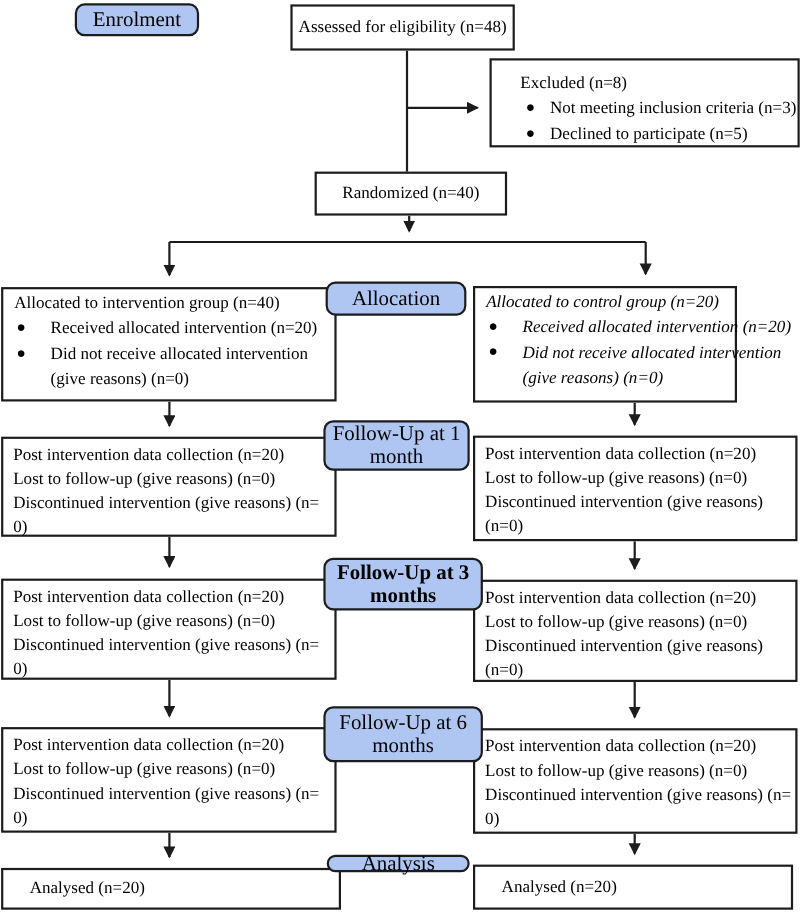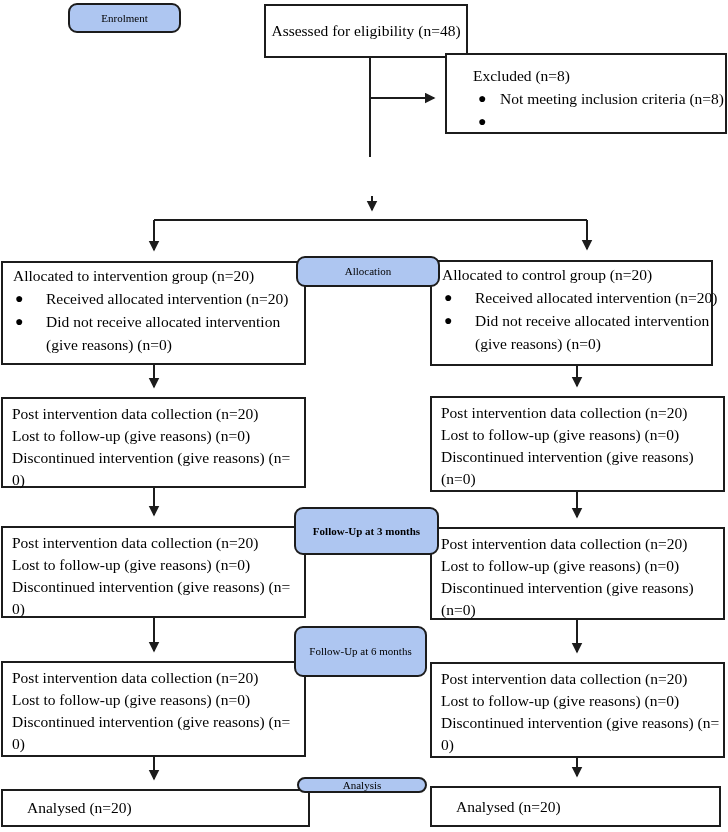--- a/index.html
+++ b/index.html
@@ -14,21 +14,21 @@
     position:absolute;box-sizing:border-box;background:#fff;
     border:2px solid var(--line,#1c1c1c);z-index:2;
     font-size:15.5px;line-height:22px;
   }
   .center{display:flex;align-items:center;justify-content:center;text-align:center;}
   .vcenter{display:flex;align-items:center;}
   .stage{
     position:absolute;box-sizing:border-box;z-index:3;
     background:var(--stage-fill,#aec6f1);border:2px solid var(--line,#1c1c1c);
     border-radius:9px;display:flex;align-items:center;justify-content:center;
-    text-align:center;font-size:11px;line-height:21px;padding:1px 6px;
+    text-align:center;font-size:19px;line-height:21px;padding:1px 6px;
   }
   .pad-excl{padding:9px 4px 0 26px;line-height:23px;}
   .pad-alloc{padding:1px 4px 0 10px;line-height:23px;}
   .pad-fu{padding:4px 4px 17px 9px;line-height:22px;}
   .pad-an{padding-left:24px;}
   .brow{display:flex;}
   .bul{flex:0 0 auto;box-sizing:border-box;font-size:14px;}
   .bul-excl{width:27px;padding-left:5px;}
   .bul-alloc{width:33px;padding-left:2px;}
   .btxt{flex:1 1 auto;min-width:0;}
@@ -55,59 +55,64 @@
     <line x1="577" y1="366" x2="577" y2="386" marker-end="url(#ah)"></line>
     <line x1="154" y1="488" x2="154" y2="515" marker-end="url(#ah)"></line>
     <line x1="577" y1="492" x2="577" y2="517" marker-end="url(#ah)"></line>
     <line x1="154" y1="618" x2="154" y2="651" marker-end="url(#ah)"></line>
     <line x1="577" y1="620" x2="577" y2="652" marker-end="url(#ah)"></line>
     <line x1="154" y1="757" x2="154" y2="779" marker-end="url(#ah)"></line>
     <line x1="577" y1="758" x2="577" y2="776" marker-end="url(#ah)"></line>
   </svg>
 
   <div class="stage" style="left:68px;top:3px;width:113px;height:30px;">Enrolment</div>
-  <div class="stage" style="left:296px;top:256px;width:144px;height:31px;">Allocation</div>
+  <div class="stage" style="left:296px;top:256px;width:128px;height:31px;">Allocation</div>
+  <div class="stage" style="left:294px;top:382px;width:133px;height:46px;">Follow-Up at 1 month</div>
   <div class="stage" style="left:294px;top:507px;width:145px;height:48px;font-weight:bold;">Follow-Up at 3 months</div>
-  <div class="stage" style="left:294px;top:626px;width:133px;height:51px;">Follow-Up at 6 months</div>
+  <div class="stage" style="left:294px;top:642px;width:145px;height:51px;">Follow-Up at 6 months</div>
   <div class="stage" style="left:297px;top:777px;width:130px;height:16px;">Analysis</div>
 
-  <div class="wbox center" style="left:264px;top:4px;width:204px;height:54px;">Assessed for eligibility (n=48)</div>
+  <div class="wbox center" style="left:264px;top:4px;width:204px;height:42px;">Assessed for eligibility (n=48)</div>
 
   <div class="wbox pad-excl" style="left:445px;top:53px;width:282px;height:81px;">
     <div class="line-div">Excluded (n=8)</div>
     <div class="brow">
       <span class="bul bul-excl">●</span>
       <span class="btxt">
-          <div class="line-div">Not meeting inclusion criteria (n=8)</div>
+          <div class="line-div">Not meeting inclusion criteria (n=3)</div>
         </span>
     </div>
     <div class="brow">
       <span class="bul bul-excl">●</span>
+      <span class="btxt">
+          <div class="line-div">Declined to participate (n=5)</div>
+        </span>
     </div>
   </div>
 
+  <div class="wbox center" style="left:286px;top:156px;width:175px;height:40px;">Randomized (n=40)</div>
 
   <div class="wbox pad-alloc" style="left:1px;top:261px;width:305px;height:104px;">
-    <div class="line-div">Allocated to intervention group (n=20)</div>
+    <div class="line-div">Allocated to intervention group (n=40)</div>
     <div class="brow">
       <span class="bul bul-alloc">●</span>
       <span class="btxt">
           <div class="line-div">Received allocated intervention (n=20)</div>
         </span>
     </div>
     <div class="brow">
       <span class="bul bul-alloc">●</span>
       <span class="btxt">
         <div class="line-div">Did not receive allocated intervention</div>
         <div class="line-div">(give reasons) (n=0)</div>
       </span>
     </div>
   </div>
 
-  <div class="wbox pad-alloc" style="left:430px;top:260px;width:283px;height:106px;">
+  <div class="wbox pad-alloc" style="left:430px;top:260px;width:240px;height:106px;font-style:italic;">
     <div class="line-div">Allocated to control group (n=20)</div>
     <div class="brow">
       <span class="bul bul-alloc">●</span>
       <span class="btxt">
           <div class="line-div">Received allocated intervention (n=20)</div>
         </span>
     </div>
     <div class="brow">
       <span class="bul bul-alloc">●</span>
       <span class="btxt">

